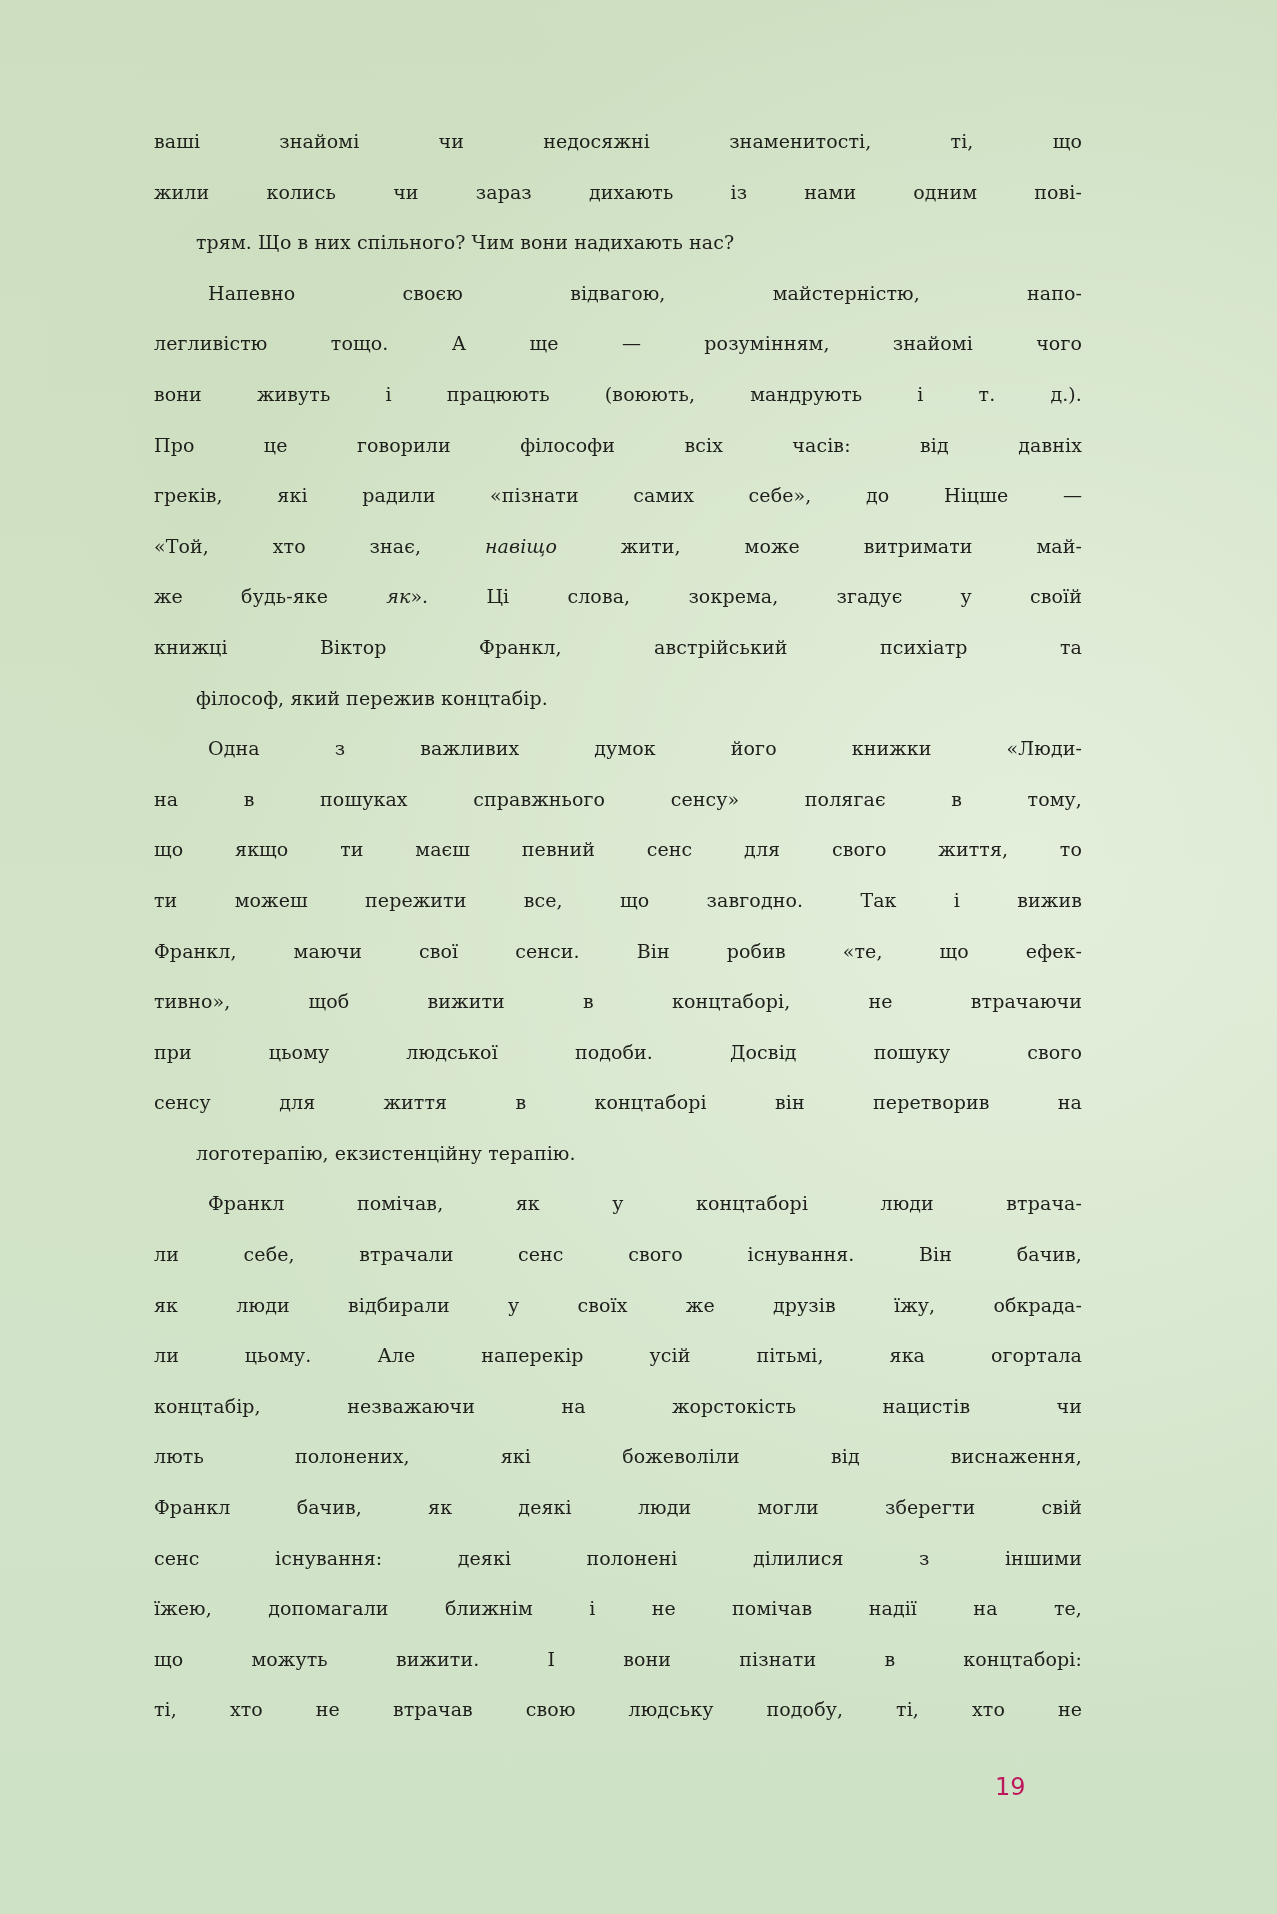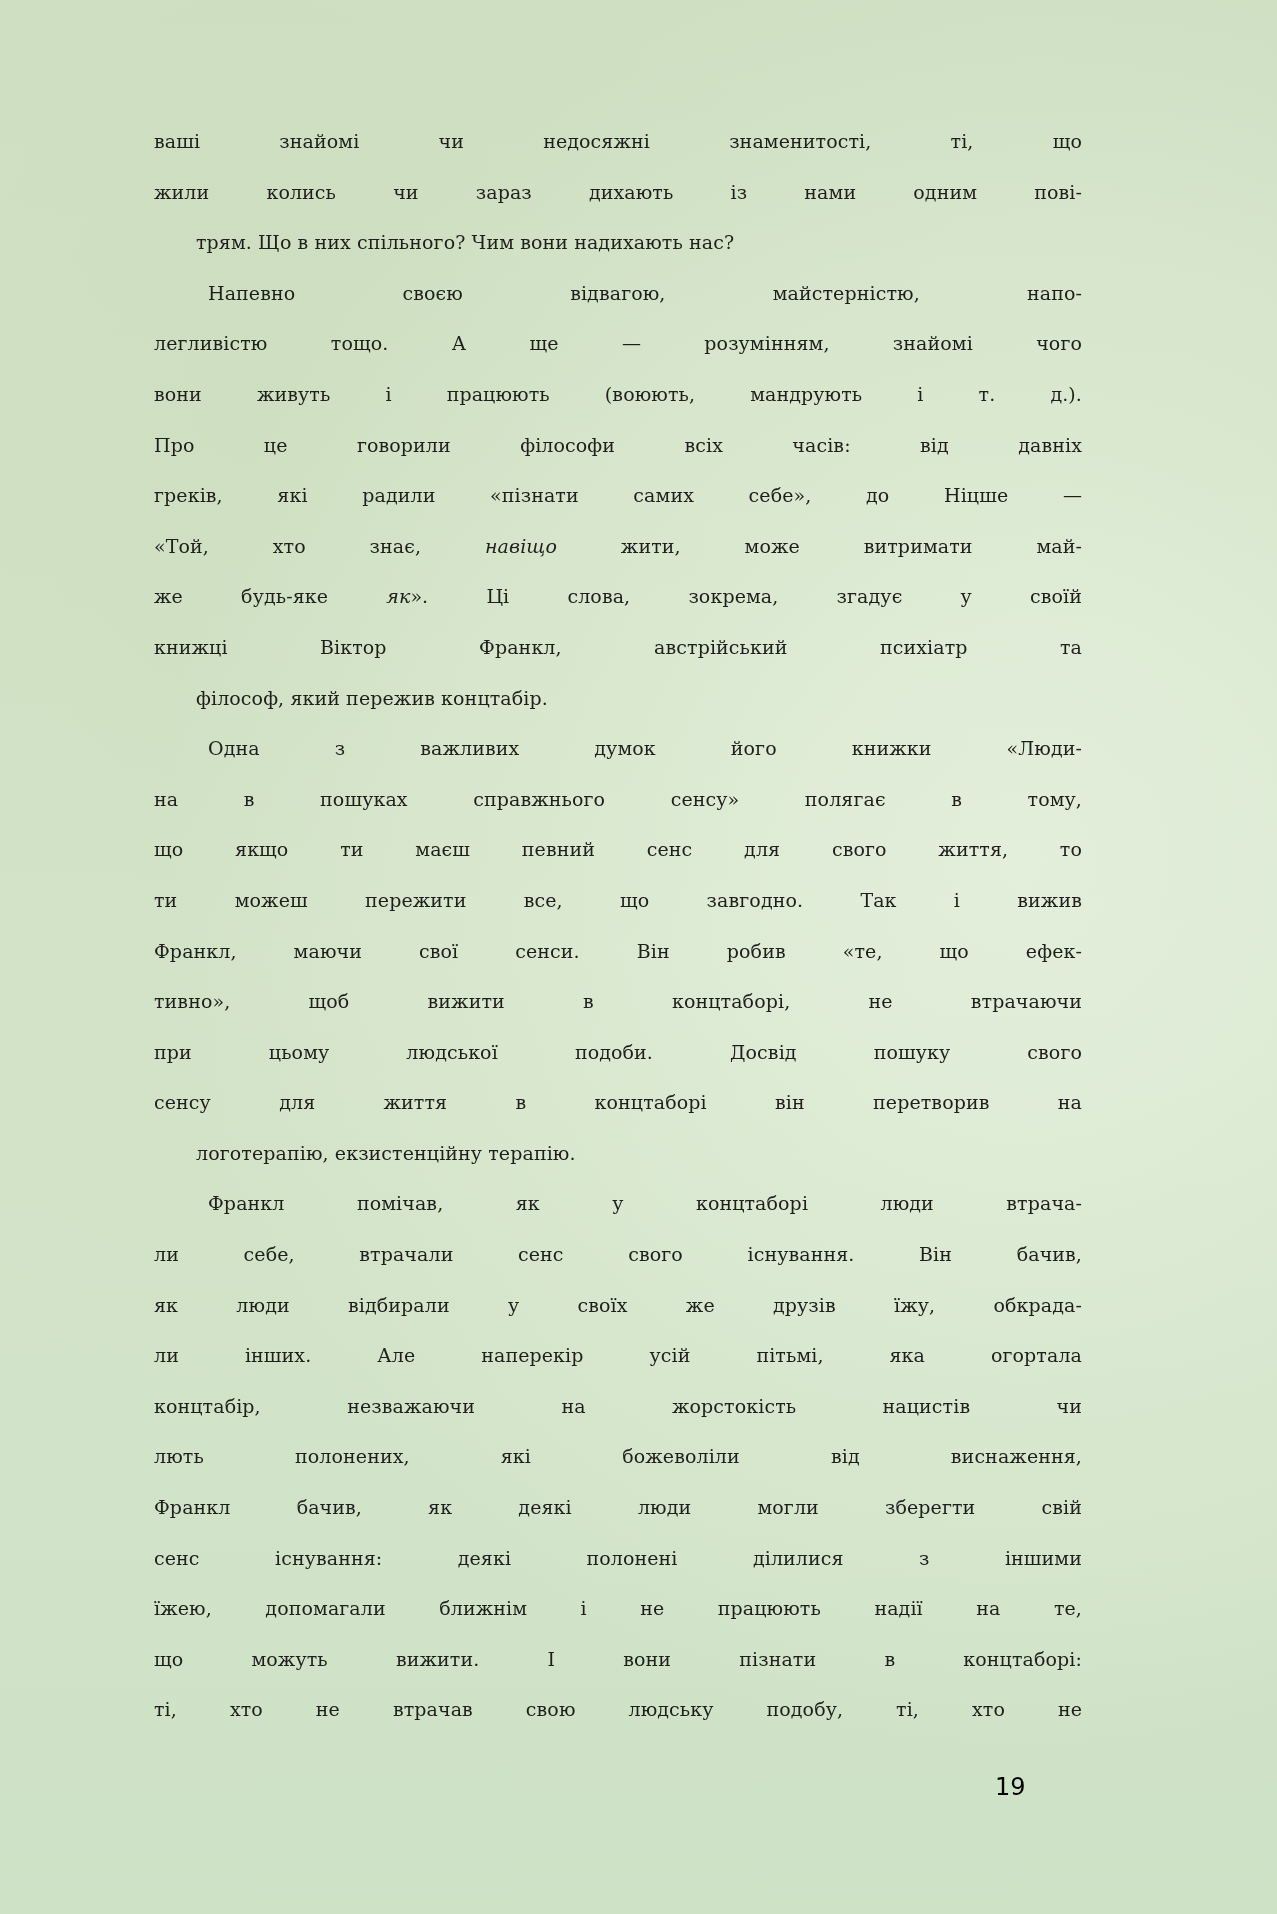--- a/index.html
+++ b/index.html
@@ -44,21 +44,21 @@
     }
     .italic {
       font-style: italic;
     }
     .page-number {
       position: absolute;
       left: 995px;
       top: 1773px;
       font-family: "DejaVu Sans", "Liberation Sans", sans-serif;
       font-size: 24px;
-      color: #000000;
+      color: #be185d;
     }
   </style>
 </head>
 <body>
 
 <div class="page">
 
   <div class="paragraph">
     <span class="line">ваші знайомі чи недосяжні знаменитості, ті, що</span>
     <span class="line">жили колись чи зараз дихають із нами одним пові-</span>
@@ -86,25 +86,25 @@
     <span class="line">тивно», щоб вижити в концтаборі, не втрачаючи</span>
     <span class="line">при цьому людської подоби. Досвід пошуку свого</span>
     <span class="line">сенсу для життя в концтаборі він перетворив на</span>
     <span class="line last">логотерапію, екзистенційну терапію.</span>
   </div>
 
   <div class="paragraph">
     <span class="line indent">Франкл помічав, як у концтаборі люди втрача-</span>
     <span class="line">ли себе, втрачали сенс свого існування. Він бачив,</span>
     <span class="line">як люди відбирали у своїх же друзів їжу, обкрада-</span>
-    <span class="line">ли інших. Але наперекір усій пітьмі, яка огортала</span>
+    <span class="line">ли цьому. Але наперекір усій пітьмі, яка огортала</span>
     <span class="line">концтабір, незважаючи на жорстокість нацистів чи</span>
     <span class="line">лють полонених, які божеволіли від виснаження,</span>
     <span class="line">Франкл бачив, як деякі люди могли зберегти свій</span>
     <span class="line">сенс існування: деякі полонені ділилися з іншими</span>
-    <span class="line">їжею, допомагали ближнім і не працюють надії на те,</span>
+    <span class="line">їжею, допомагали ближнім і не помічав надії на те,</span>
     <span class="line">що можуть вижити. І вони пізнати в концтаборі:</span>
     <span class="line">ті, хто не втрачав свою людську подобу, ті, хто не</span>
   </div>
 
 </div>
 
 <div class="page-number">19</div>
 
 </body></html>

